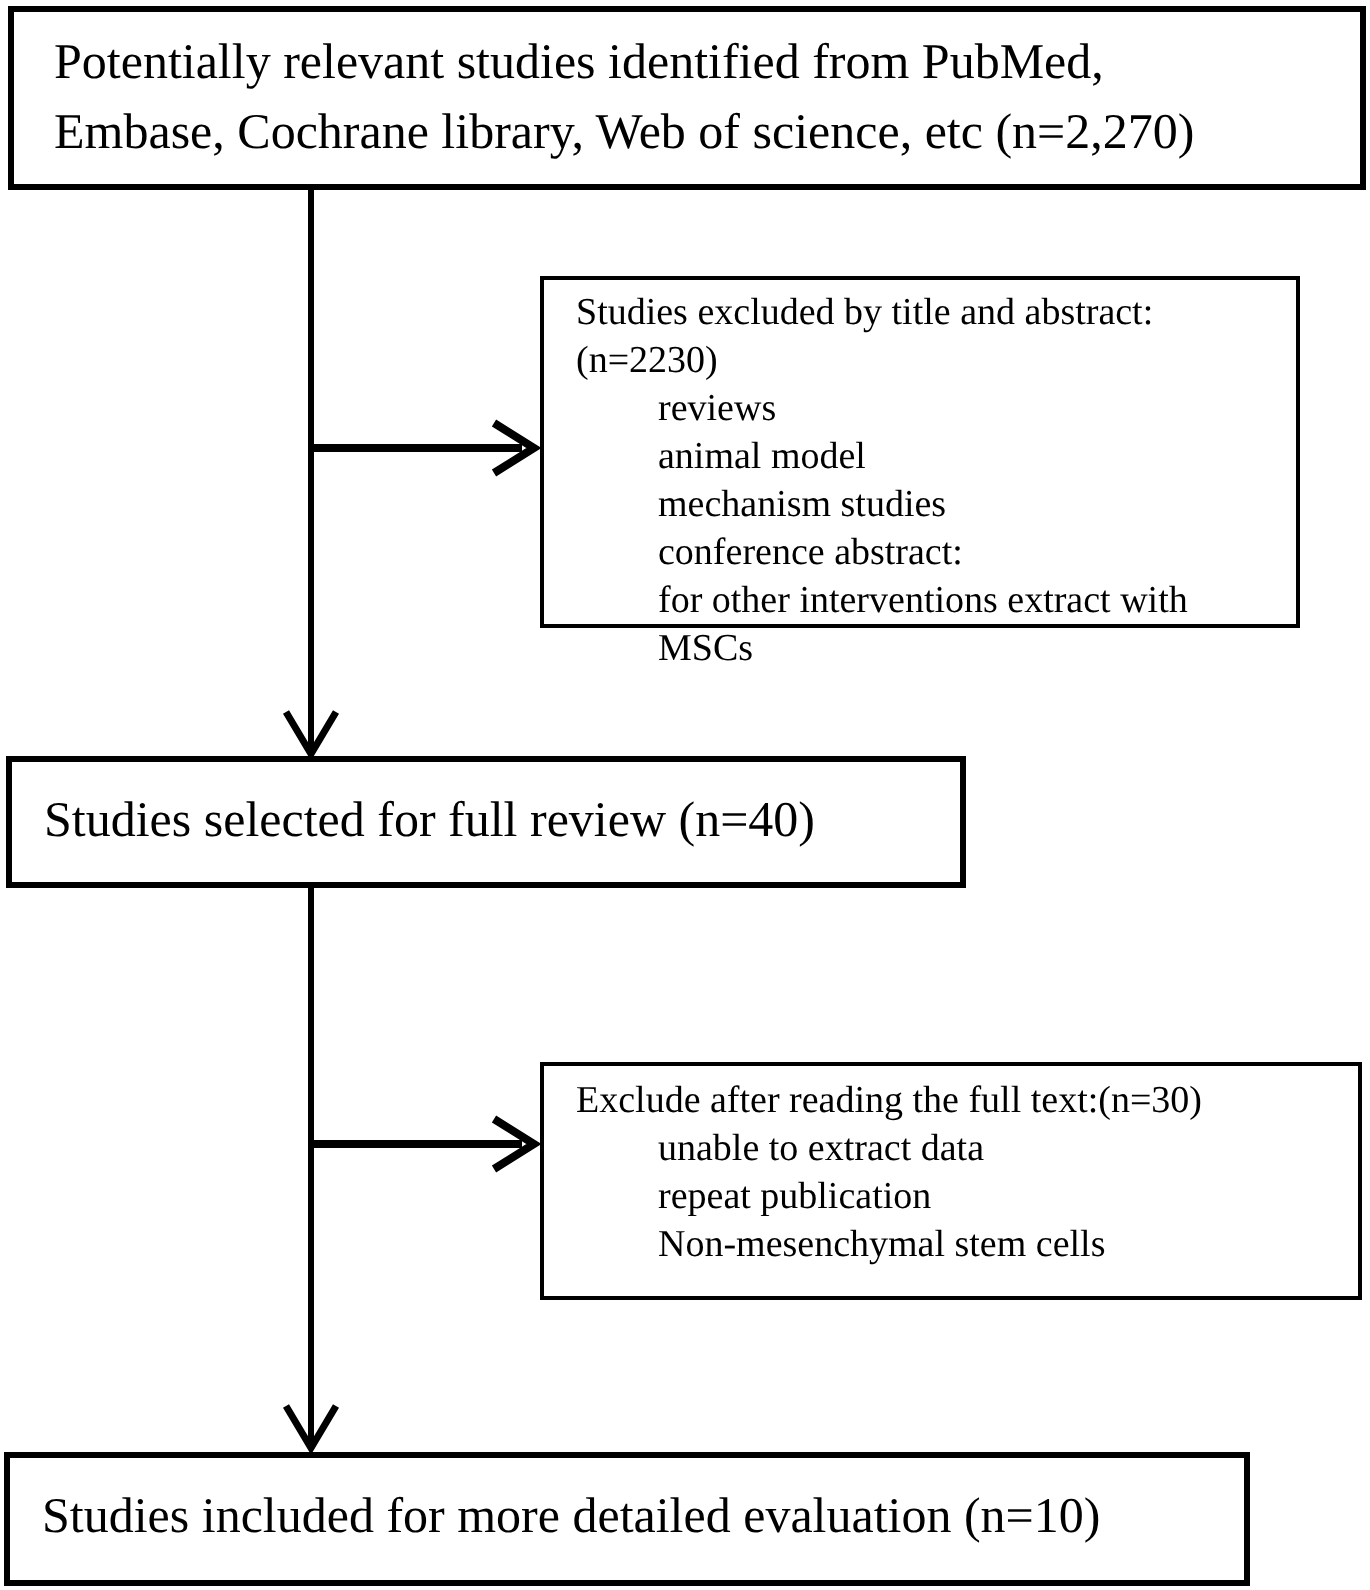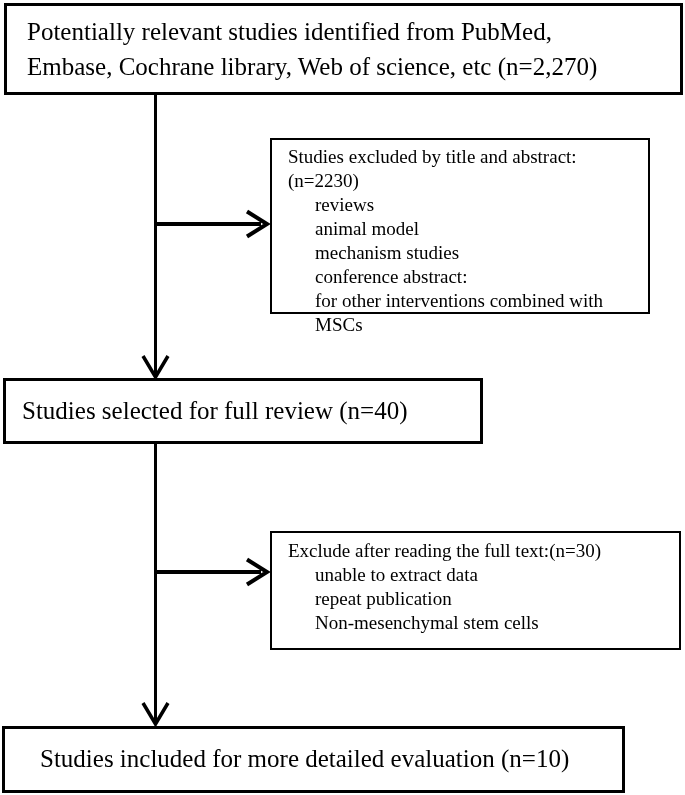--- a/index.html
+++ b/index.html
@@ -60,27 +60,27 @@
     left: 3px; top: 378px; width: 480px; height: 66px;
     padding-left: 16px;
   }
   .box-excluded-2 {
     left: 270px; top: 503px; width: 411px; height: 119px;
     padding: 6px 6px 5px 0;
     margin-top: 28px;
   }
   .box-included {
     left: 2px; top: 726px; width: 623px; height: 67px;
-    padding-left: 35px;
+    padding-left: 16px;
   }
   .excl-title {
     padding-left: 16px;
   }
   .excl-item {
-    padding-left: 43px;
+    padding-left: 57px;
   }
 </style>
 </head>
 <body>
 
 <div class="canvas">
 
   <svg class="arrow-layer" viewBox="0 0 685 795" xmlns="http://www.w3.org/2000/svg">
 
     <line x1="155.5" y1="94" x2="155.5" y2="374" stroke="#000" stroke-width="3"></line>
@@ -100,21 +100,21 @@
     <div class="line">Potentially relevant studies identified from PubMed,</div>
     <div class="line">Embase, Cochrane library, Web of science, etc (n=2,270)</div>
   </div>
 
   <div class="box box--thin box-excluded-1 text-sm">
     <div class="excl-title">Studies excluded by title and abstract:(n=2230)</div>
     <div class="excl-item">reviews</div>
     <div class="excl-item">animal model</div>
     <div class="excl-item">mechanism studies</div>
     <div class="excl-item">conference abstract:</div>
-    <div class="excl-item">for other interventions combined with MSCs</div>
+    <div class="excl-item">for other interventions extract with MSCs</div>
   </div>
 
   <div class="box box--center-text box-full-review text-lg">
     <span>Studies selected for full review (n=40)</span>
   </div>
 
   <div class="box box--thin box-excluded-2 text-sm">
     <div class="excl-title">Exclude after reading the full text:(n=30)</div>
     <div class="excl-item">unable to extract data</div>
     <div class="excl-item">repeat publication</div>

